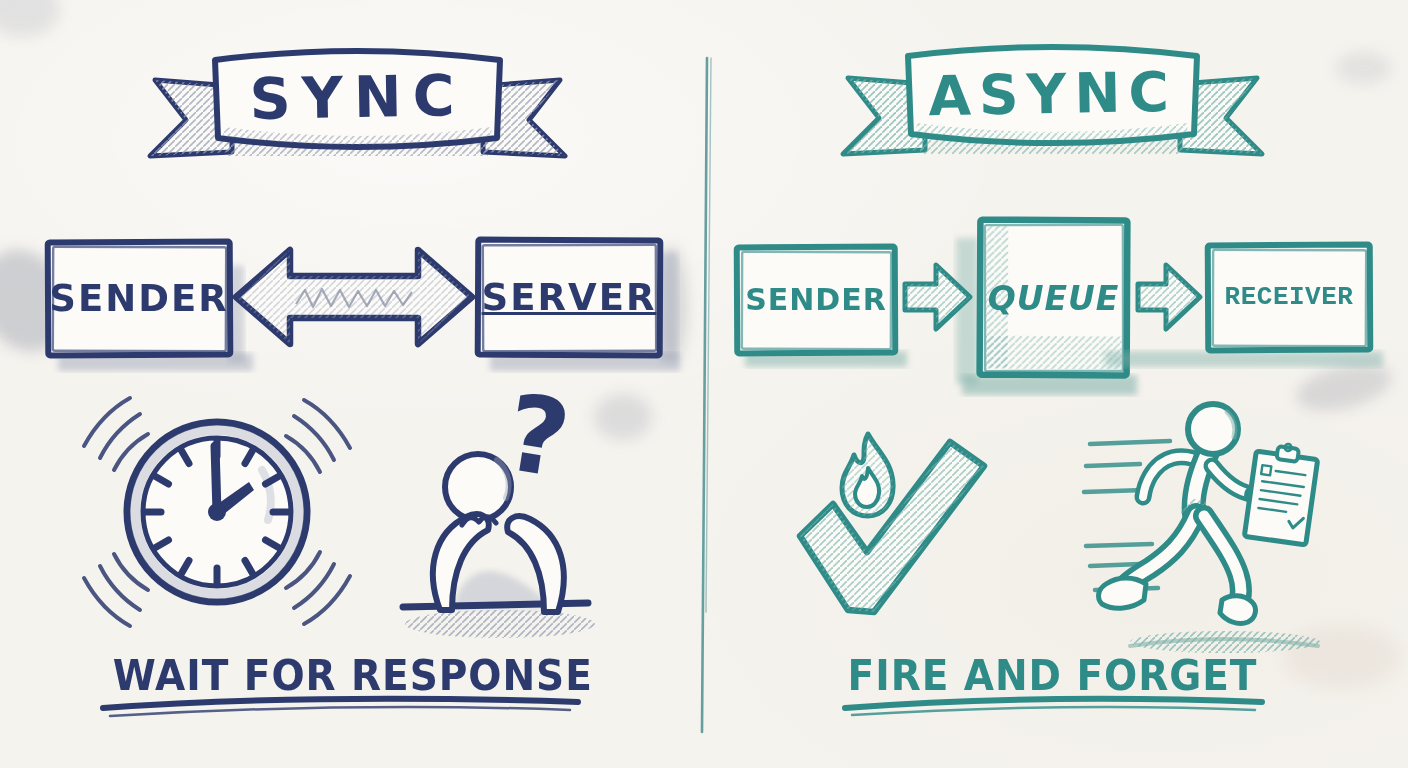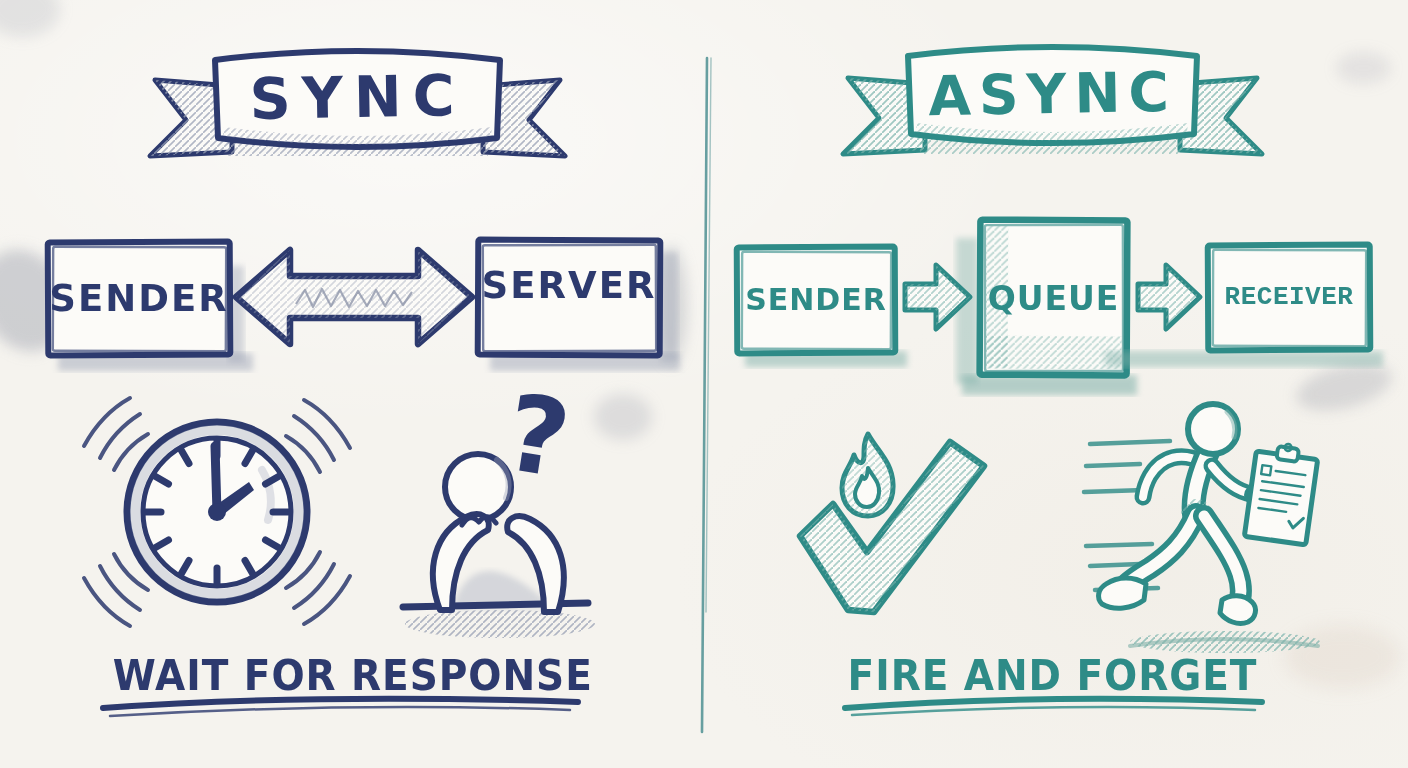--- a/index.html
+++ b/index.html
@@ -15,23 +15,23 @@
   .smudge{position:absolute;border-radius:50%;filter:blur(7px);}
   .txt{
     position:absolute;font-weight:bold;text-align:center;white-space:nowrap;
     -webkit-user-select:none;user-select:none;
   }
   .navy{color:#2d3a6e;}
   .teal{color:#2e8b87;}
   .sync-title   {left:217px;top:56px;width:281px;line-height:82px;font-size:57px;letter-spacing:11px;transform:rotate(-1deg);}
   .async-title  {left:908px;top:52px;width:289px;line-height:84px;font-size:55px;letter-spacing:8px;transform:rotate(-1deg);}
   .client-label {left:48px; top:242px;width:182px;line-height:113px;font-size:37px;letter-spacing:2px;}
-  .server-label {left:478px;top:228px;width:182px;line-height:115px;font-size:37px;letter-spacing:2px;}
+  .server-label {left:478px;top:240px;width:182px;line-height:115px;font-size:37px;letter-spacing:2px;text-decoration:underline;}
   .sender-label {left:737px;top:247px;width:158px;line-height:106px;font-size:30px;letter-spacing:1px;}
-  .queue-label  {left:980px;top:222px;width:147px;line-height:153px;font-size:33px;letter-spacing:1px;}
+  .queue-label  {left:980px;top:222px;width:147px;line-height:153px;font-size:33px;letter-spacing:1px;font-style:italic;}
   .receiver-label{left:1208px;top:245px;width:162px;line-height:105px;font-size:26px;letter-spacing:.5px;font-family:Liberation Mono, monospace;}
   .question-mark{left:490px;top:378px;width:95px;line-height:118px;font-size:106px;transform:rotate(9deg);}
   .caption{font-size:42px;letter-spacing:1px;transform:scaleX(.93);}
   .wait-caption{left:95px; top:650px;width:510px;line-height:52px;}
   .fire-caption{left:830px;top:650px;width:445px;line-height:52px;}
   svg.scene{position:absolute;left:0;top:0;}
 </style>
 </head>
 <body>
 

